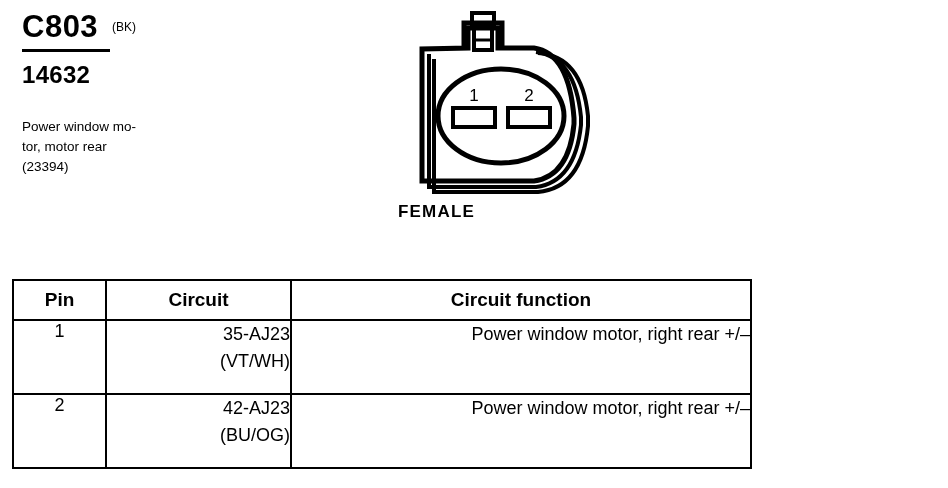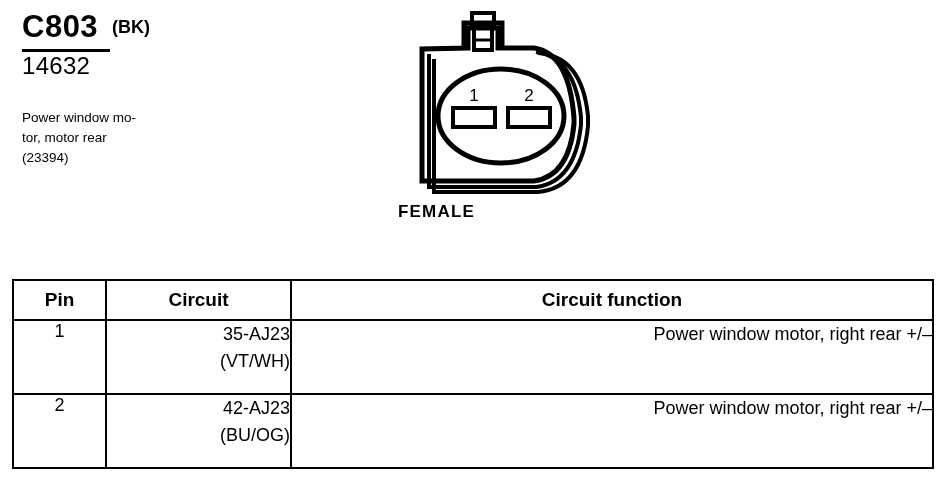--- a/index.html
+++ b/index.html
@@ -29,33 +29,34 @@
     gap: 14px;
     height: 38px;
   }
   #connector-code {
     font-size: 31px;
     font-weight: bold;
     letter-spacing: 0.5px;
     line-height: 38px;
   }
   #connector-color-code {
-    font-size: 18px;
-    font-weight: bold;
+    font-size: 12px;
+    font-weight: normal;
     line-height: 38px;
   }
   #identity-rule {
     width: 88px;
     height: 3px;
     background: #000;
     margin-top: 3px;
   }
   #part-number {
     font-size: 24px;
-    font-weight: normal;
+    font-weight: bold;
+    margin-top: 9px;
     letter-spacing: 0.3px;
     line-height: 28px;
   }
   #component-description {
     margin-top: 28px;
     font-size: 13.5px;
     line-height: 20px;
   }
   #component-description div { white-space: pre; }
 
@@ -77,21 +78,21 @@
     font-size: 17px;
     font-weight: bold;
     letter-spacing: 1.2px;
   }
 
   
   #pinout-table {
     position: absolute;
     left: 12px;
     top: 279px;
-    width: 922px;
+    width: 740px;
     border-collapse: collapse;
     table-layout: fixed;
   }
   #pinout-table td, #pinout-table th {
     border: 2px solid #000;
     padding: 0;
     vertical-align: top;
   }
   #pinout-table thead th {
     height: 38px;

